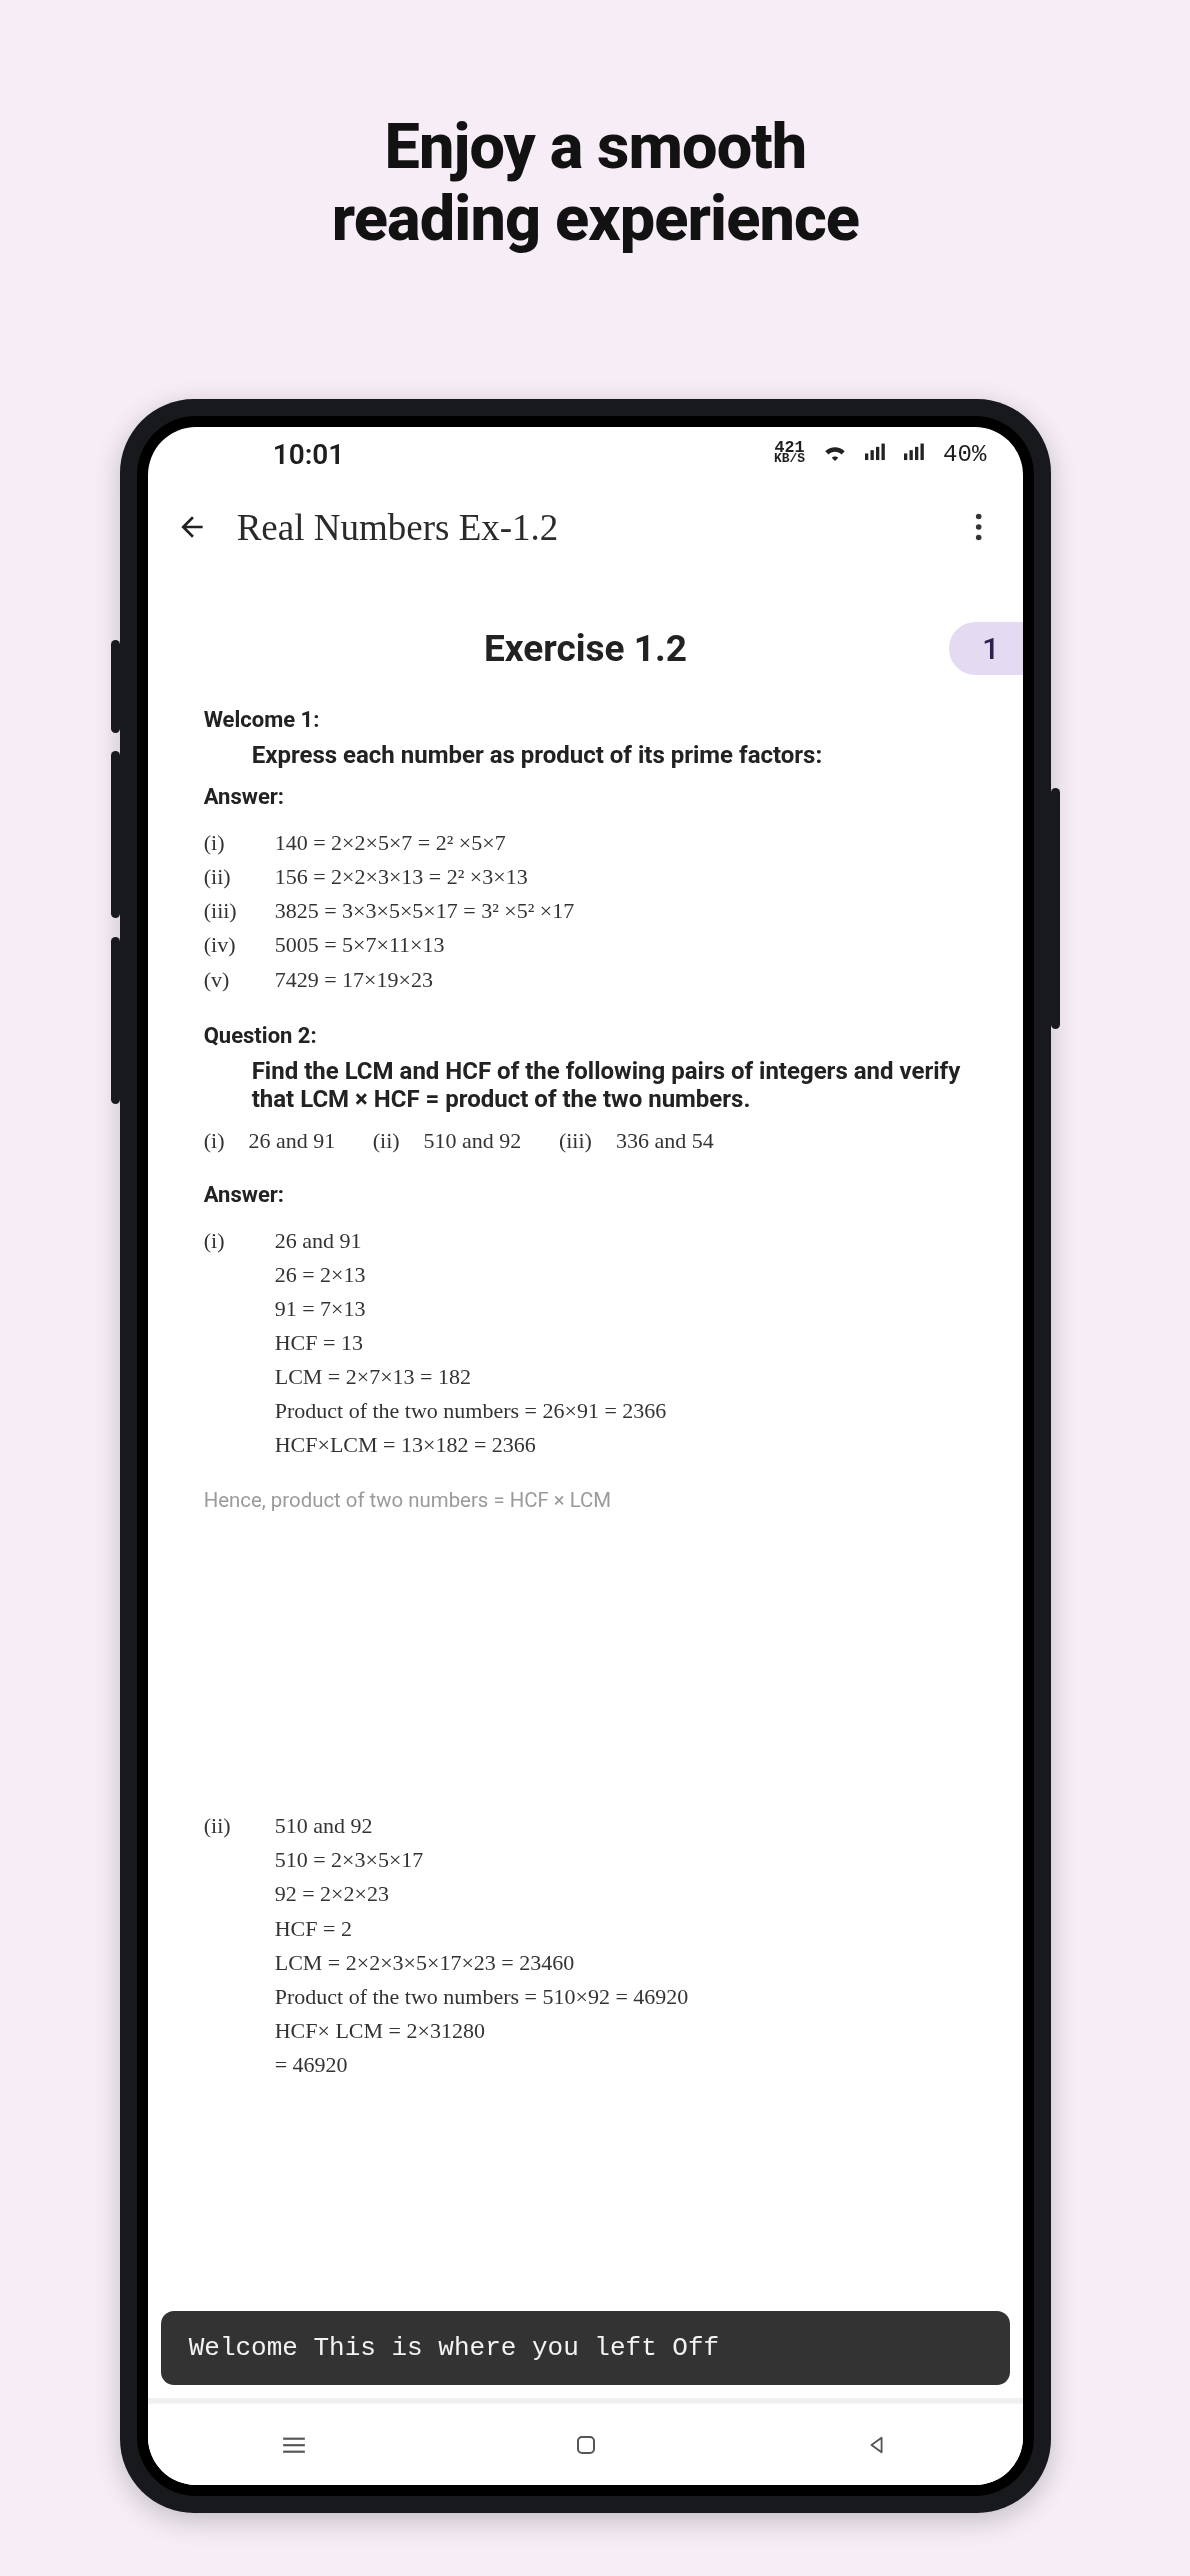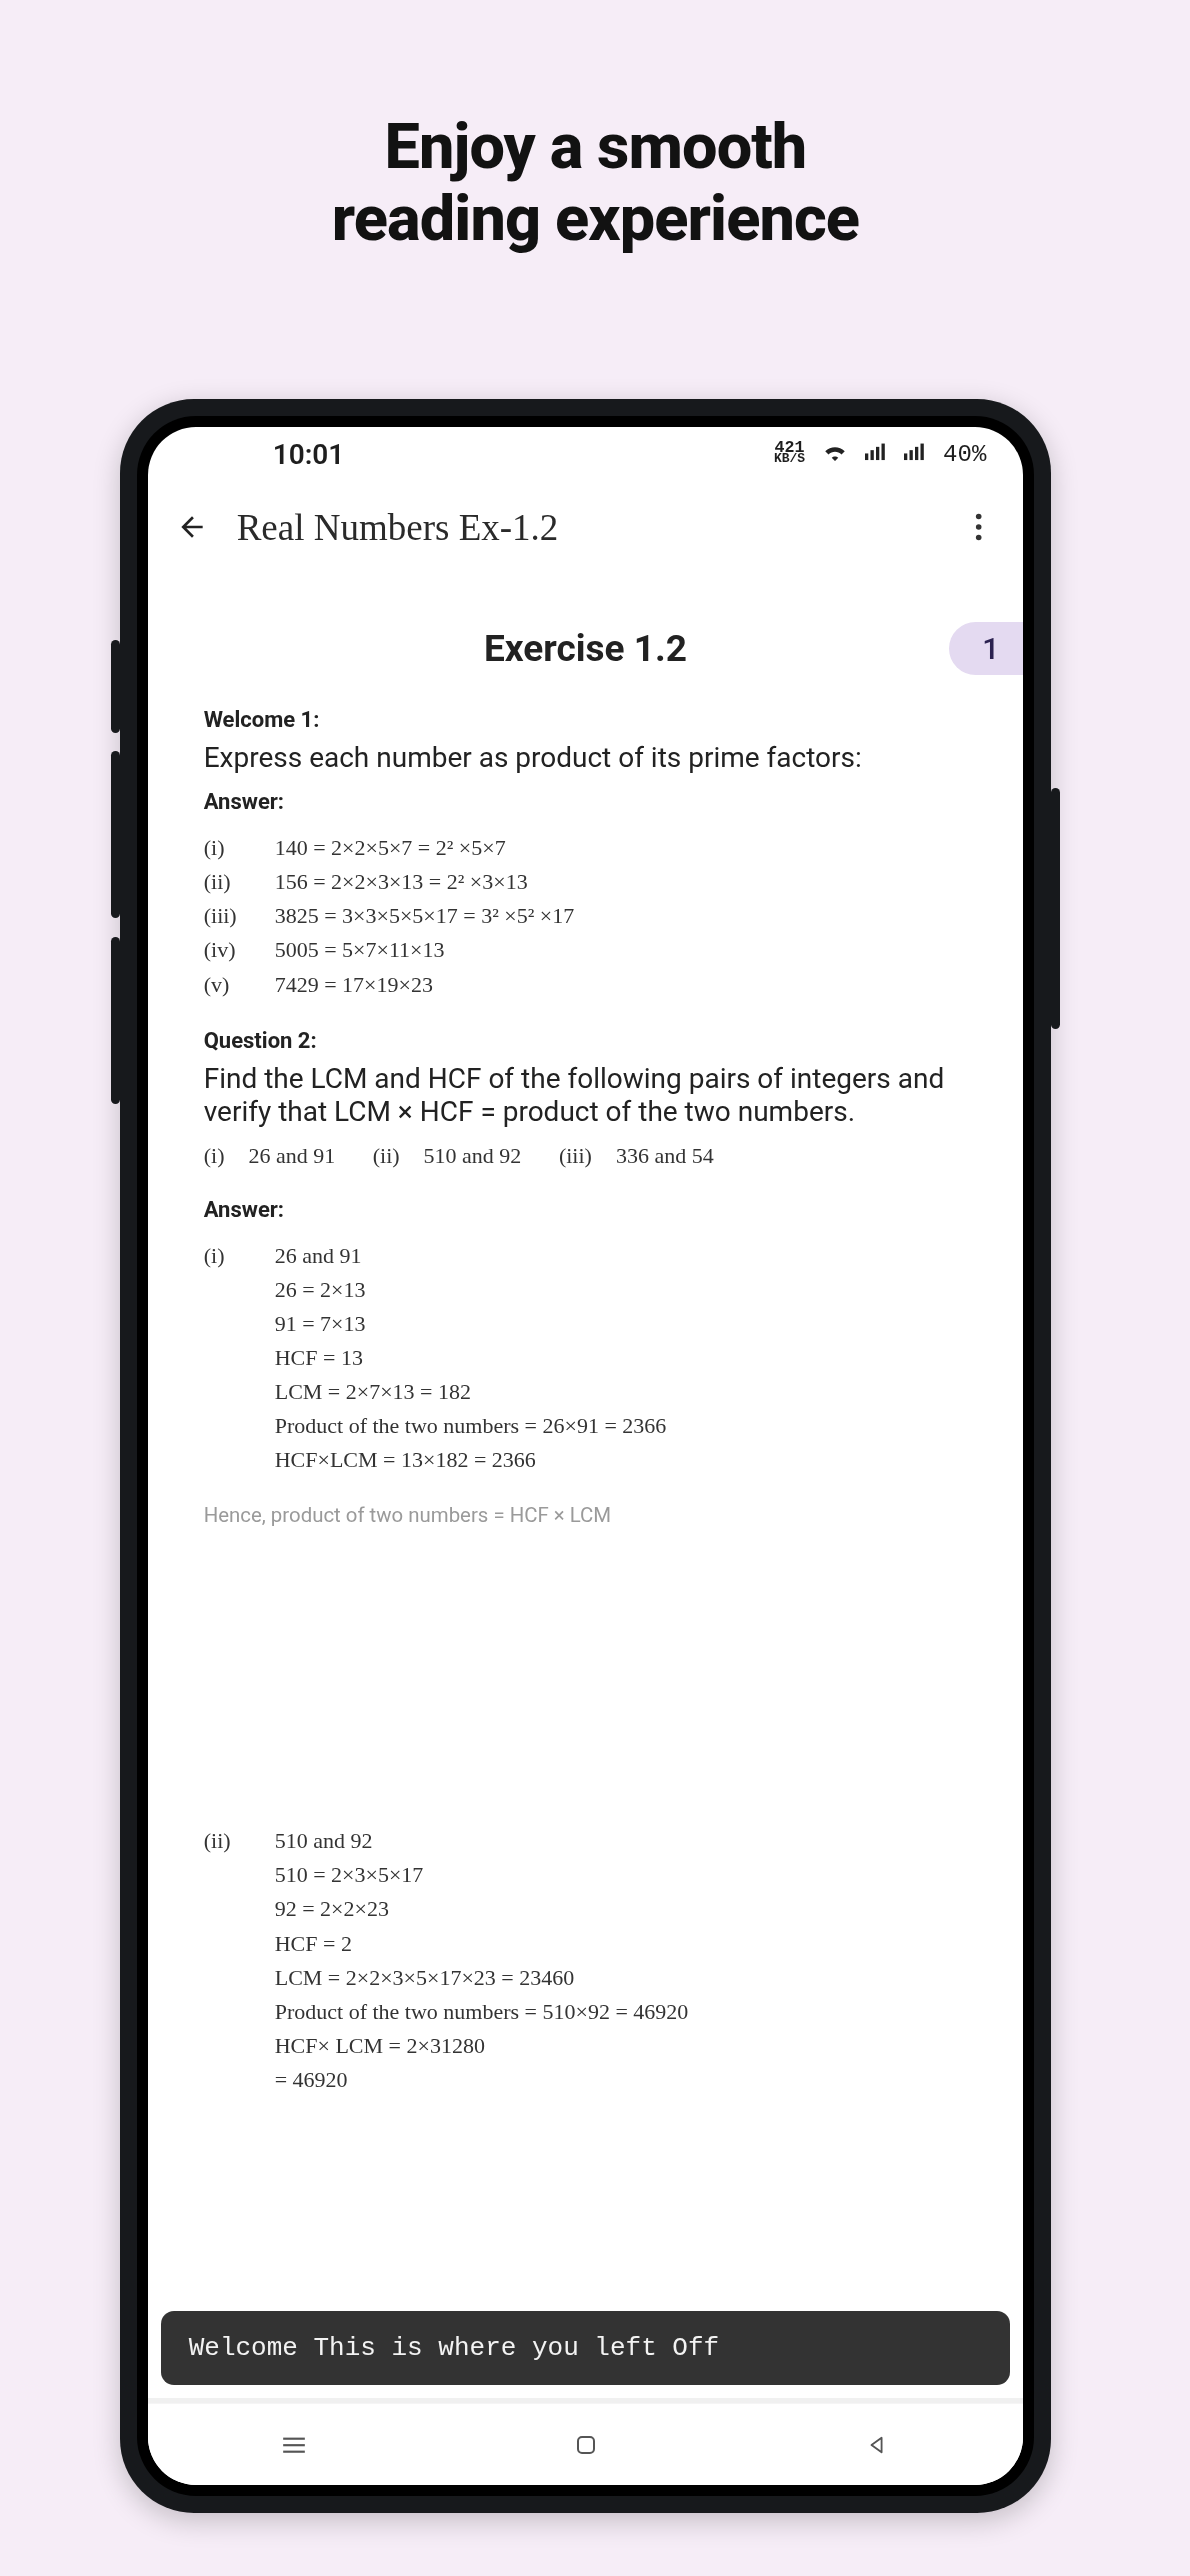--- a/index.html
+++ b/index.html
@@ -120,21 +120,21 @@
     position:relative;
     color:#222;
   }
   .ex-title {
     text-align:center;
     font-size:37px;
     font-weight:700;
     margin: 18.5px 0 37px 0;
   }
   .qlabel { font-weight:700; font-size:22px; margin-bottom:9.3px;}
-  .qtext { font-weight:400; font-size:28px; margin-bottom:15px;}
+  .qtext { font-weight:700; font-size:24px; margin-bottom:15px;margin-left:48px;}
   .opts { font-family:"Times New Roman", serif; font-size:22px; margin-bottom:28px; color:#333;}
   .opts .roman { margin-right:24px;}
   .opts .num { margin-right:32px;}
   .ans-label { font-weight:700; font-size:22px; margin-bottom:16.7px;}
   .ans-lines { font-family:"Times New Roman", serif; font-size:22px; line-height:1.55; margin-bottom:26px; color:#333;}
   .ans-lines .row { display:flex; gap:28px;}
   .ans-lines .r { width:43px;}
   .hence { color:#9a9a9a; font-size:20.4px; margin-bottom:297px;}
 
   

